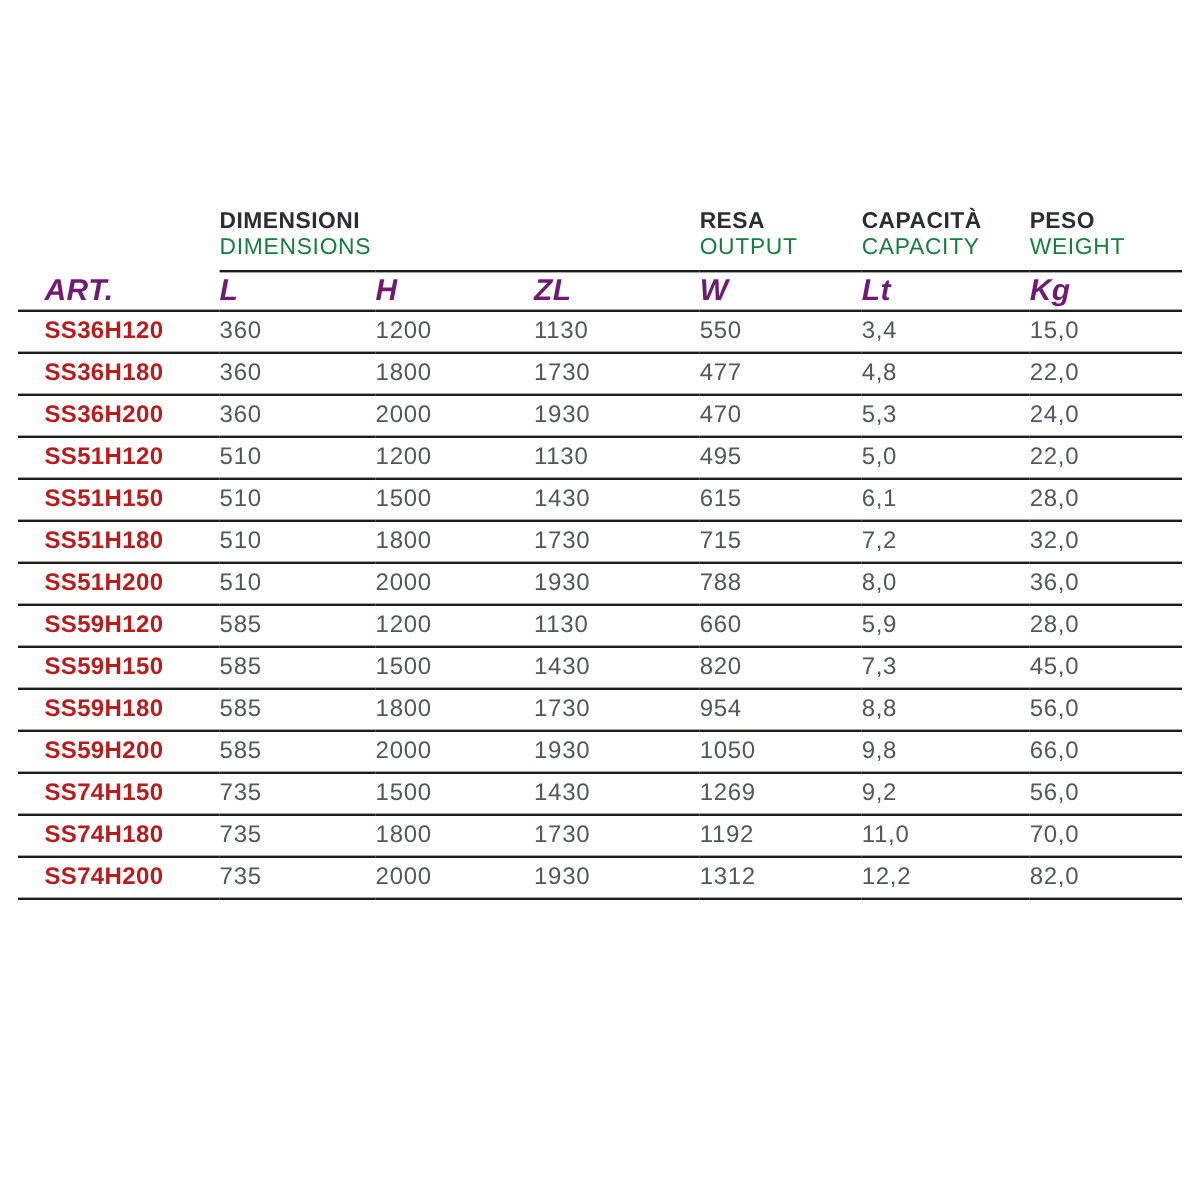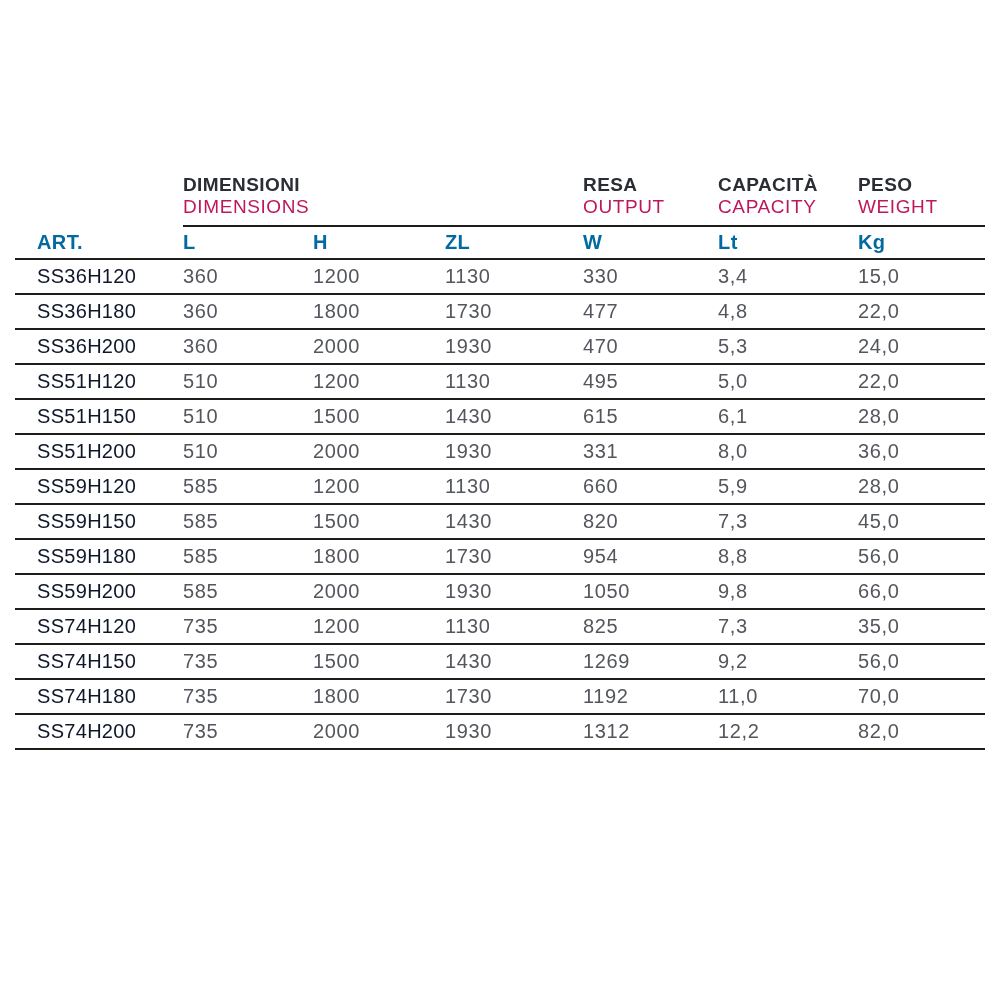--- a/index.html
+++ b/index.html
@@ -37,51 +37,52 @@
     font-size: 19px;
     font-weight: 700;
     letter-spacing: 0.4px;
     color: #2a2d33;
     line-height: 22px;
   }
   .g-sub {
     font-size: 19px;
     font-weight: 400;
     letter-spacing: 0.6px;
-    color: #be185d;
+    color: #15803d;
     line-height: 22px;
   }
   
   tr.cols-row th {
     text-align: left;
     vertical-align: middle;
     height: 31px;
     padding: 0;
-    font-size: 20px;
+    font-size: 25px;
     font-weight: 700;
     letter-spacing: 0.4px;
-    color: #0369a1;
+    color: #701a75;
     border-bottom: 2px solid #1d1d1b;
+    font-style: italic;
   }
   tr.cols-row th.art-h {
     padding-left: 22px;
   }
   
   tbody td {
     height: 33px;
     padding: 0;
     vertical-align: middle;
     border-bottom: 2px solid #1d1d1b;
     font-size: 20px;
     white-space: nowrap;
   }
   td.art-cell {
-    font-weight: 400;
+    font-weight: 700;
     letter-spacing: 0.3px;
-    color: #0f172a;
+    color: #b91c1c;
     padding-left: 22px;
   }
   td.value-cell {
     font-weight: 400;
     letter-spacing: 0.6px;
     color: #53565c;
   }
 </style>
 </head>
 <body>
@@ -126,21 +127,21 @@
         <th>Lt</th>
         <th>Kg</th>
       </tr>
     </thead>
     <tbody id="spec-tbody">
         <tr>
           <td class="art-cell">SS36H120</td>
           <td class="value-cell">360</td>
           <td class="value-cell">1200</td>
           <td class="value-cell">1130</td>
-          <td class="value-cell">330</td>
+          <td class="value-cell">550</td>
           <td class="value-cell">3,4</td>
           <td class="value-cell">15,0</td>
         </tr>
         <tr>
           <td class="art-cell">SS36H180</td>
           <td class="value-cell">360</td>
           <td class="value-cell">1800</td>
           <td class="value-cell">1730</td>
           <td class="value-cell">477</td>
           <td class="value-cell">4,8</td>
@@ -167,25 +168,34 @@
         <tr>
           <td class="art-cell">SS51H150</td>
           <td class="value-cell">510</td>
           <td class="value-cell">1500</td>
           <td class="value-cell">1430</td>
           <td class="value-cell">615</td>
           <td class="value-cell">6,1</td>
           <td class="value-cell">28,0</td>
         </tr>
         <tr>
+          <td class="art-cell">SS51H180</td>
+          <td class="value-cell">510</td>
+          <td class="value-cell">1800</td>
+          <td class="value-cell">1730</td>
+          <td class="value-cell">715</td>
+          <td class="value-cell">7,2</td>
+          <td class="value-cell">32,0</td>
+        </tr>
+        <tr>
           <td class="art-cell">SS51H200</td>
           <td class="value-cell">510</td>
           <td class="value-cell">2000</td>
           <td class="value-cell">1930</td>
-          <td class="value-cell">331</td>
+          <td class="value-cell">788</td>
           <td class="value-cell">8,0</td>
           <td class="value-cell">36,0</td>
         </tr>
         <tr>
           <td class="art-cell">SS59H120</td>
           <td class="value-cell">585</td>
           <td class="value-cell">1200</td>
           <td class="value-cell">1130</td>
           <td class="value-cell">660</td>
           <td class="value-cell">5,9</td>
@@ -210,29 +220,20 @@
           <td class="value-cell">56,0</td>
         </tr>
         <tr>
           <td class="art-cell">SS59H200</td>
           <td class="value-cell">585</td>
           <td class="value-cell">2000</td>
           <td class="value-cell">1930</td>
           <td class="value-cell">1050</td>
           <td class="value-cell">9,8</td>
           <td class="value-cell">66,0</td>
-        </tr>
-        <tr>
-          <td class="art-cell">SS74H120</td>
-          <td class="value-cell">735</td>
-          <td class="value-cell">1200</td>
-          <td class="value-cell">1130</td>
-          <td class="value-cell">825</td>
-          <td class="value-cell">7,3</td>
-          <td class="value-cell">35,0</td>
         </tr>
         <tr>
           <td class="art-cell">SS74H150</td>
           <td class="value-cell">735</td>
           <td class="value-cell">1500</td>
           <td class="value-cell">1430</td>
           <td class="value-cell">1269</td>
           <td class="value-cell">9,2</td>
           <td class="value-cell">56,0</td>
         </tr>

